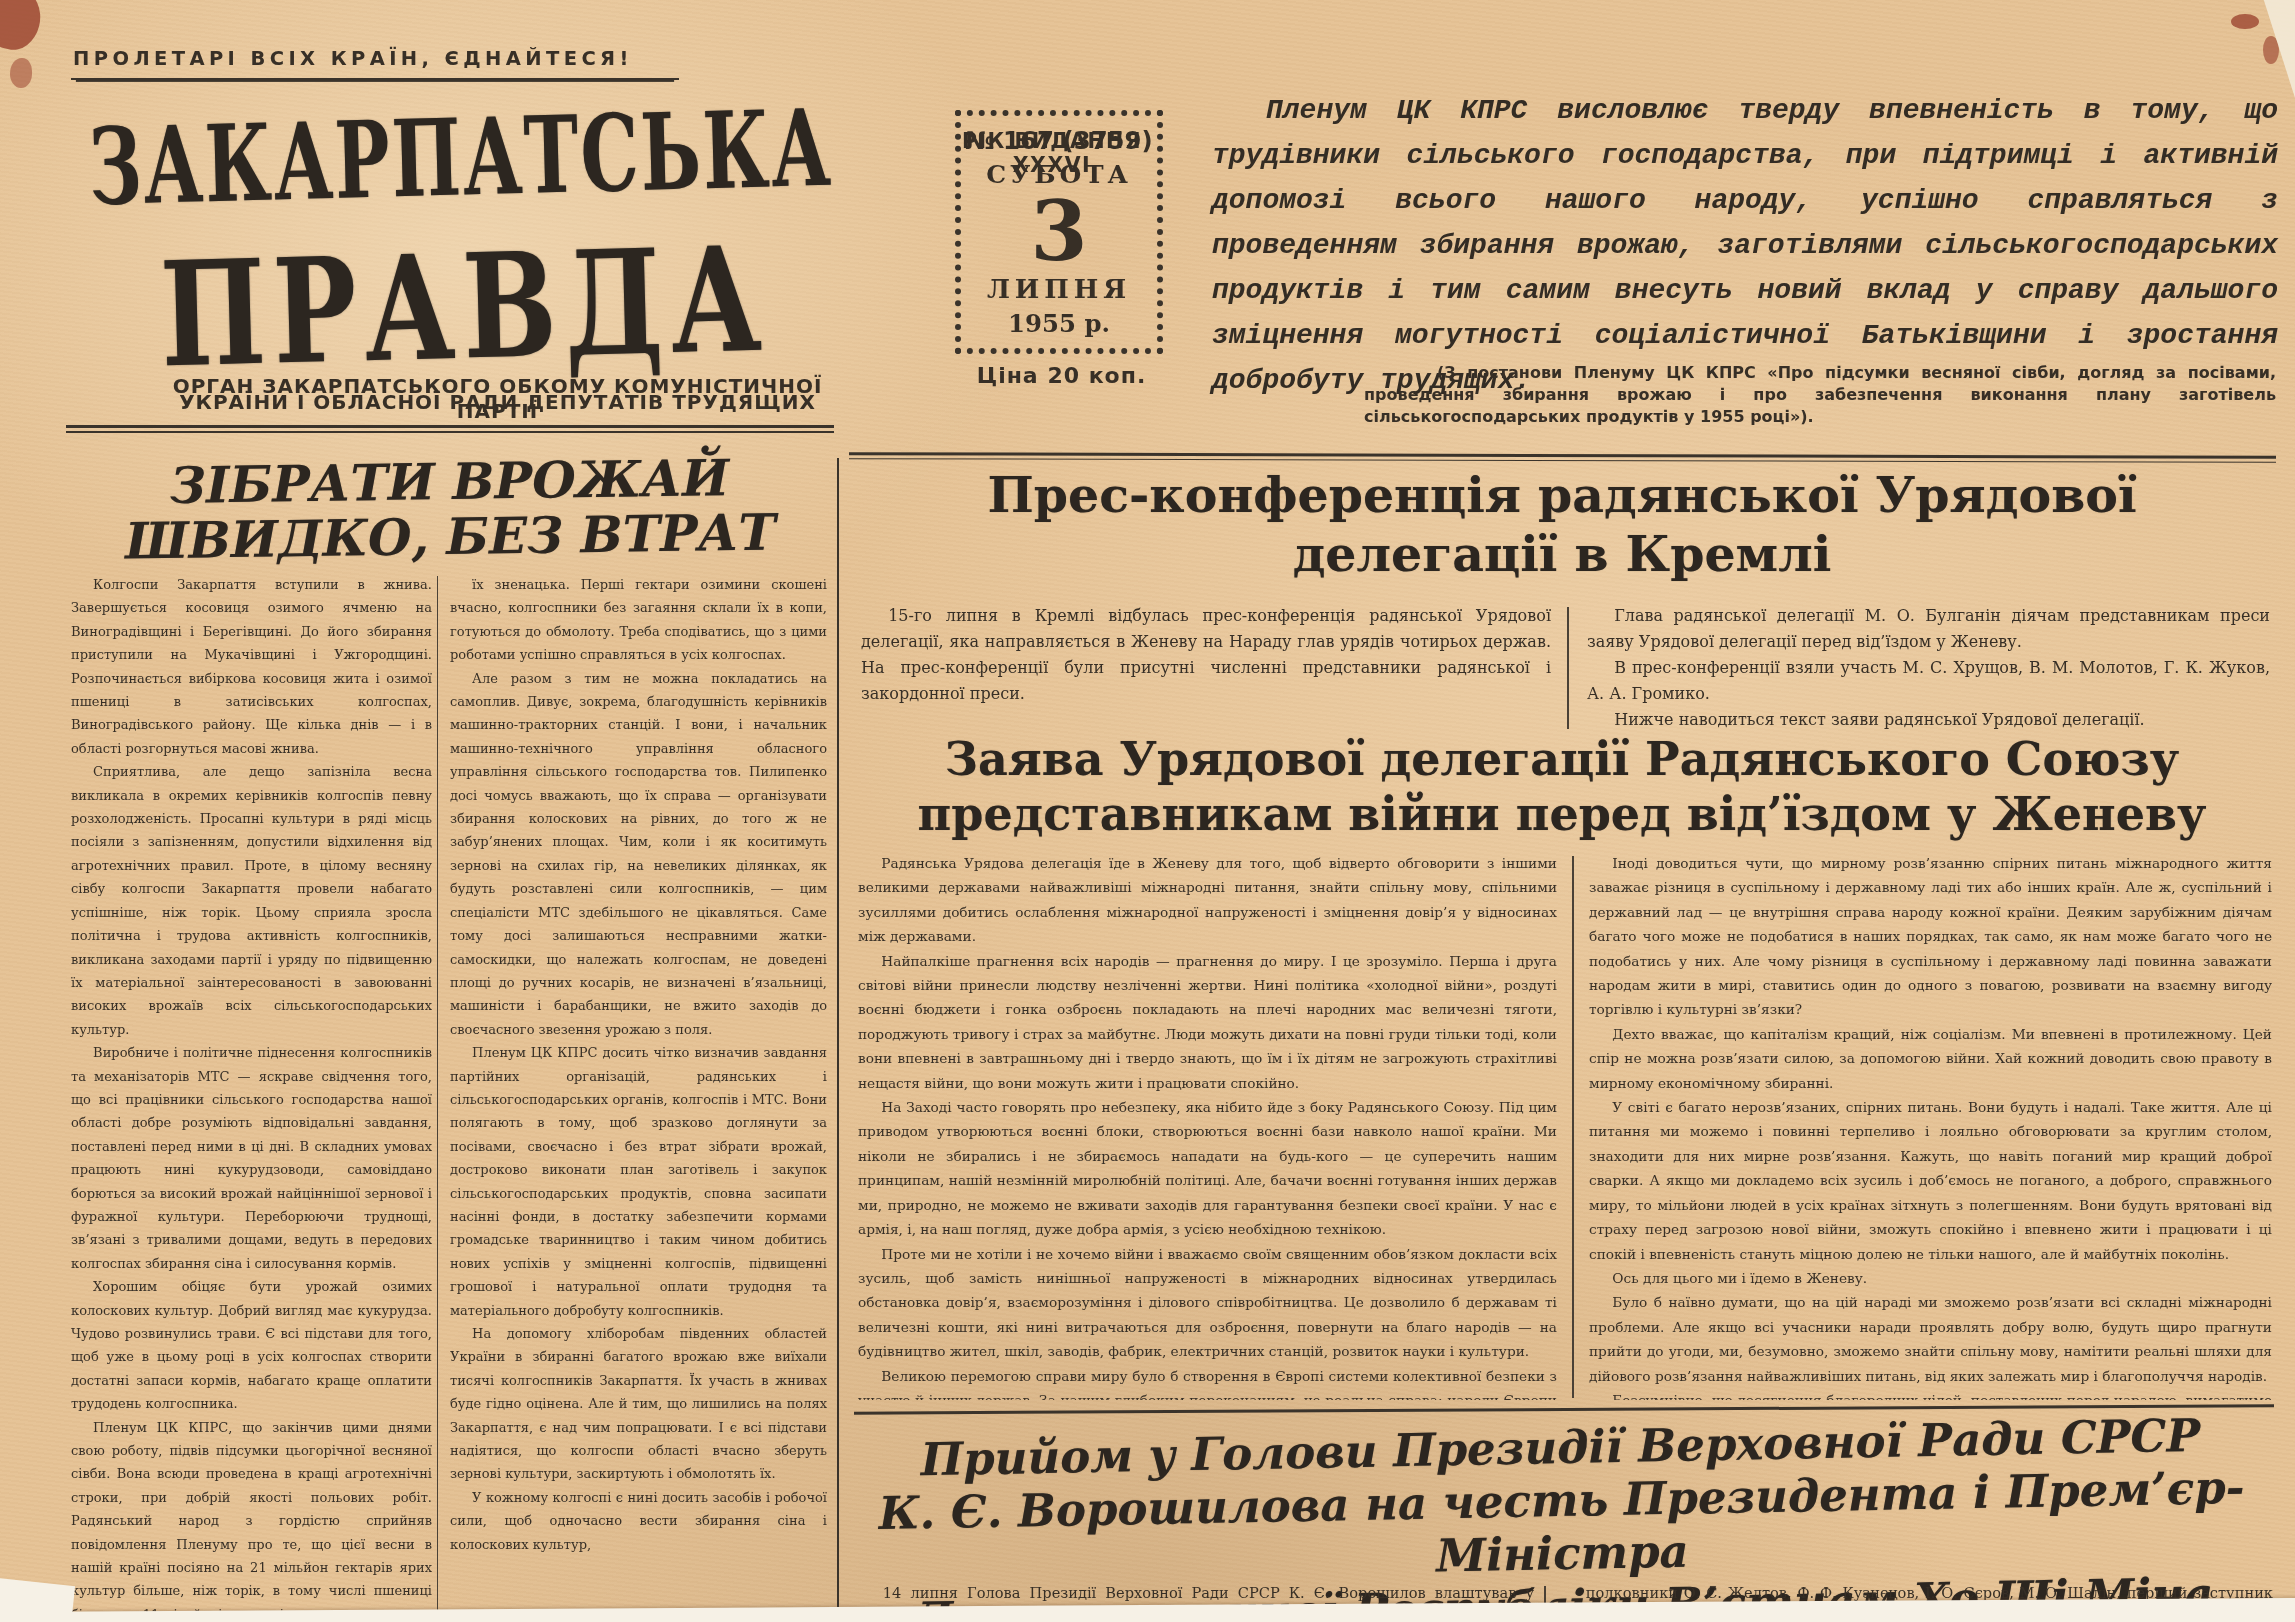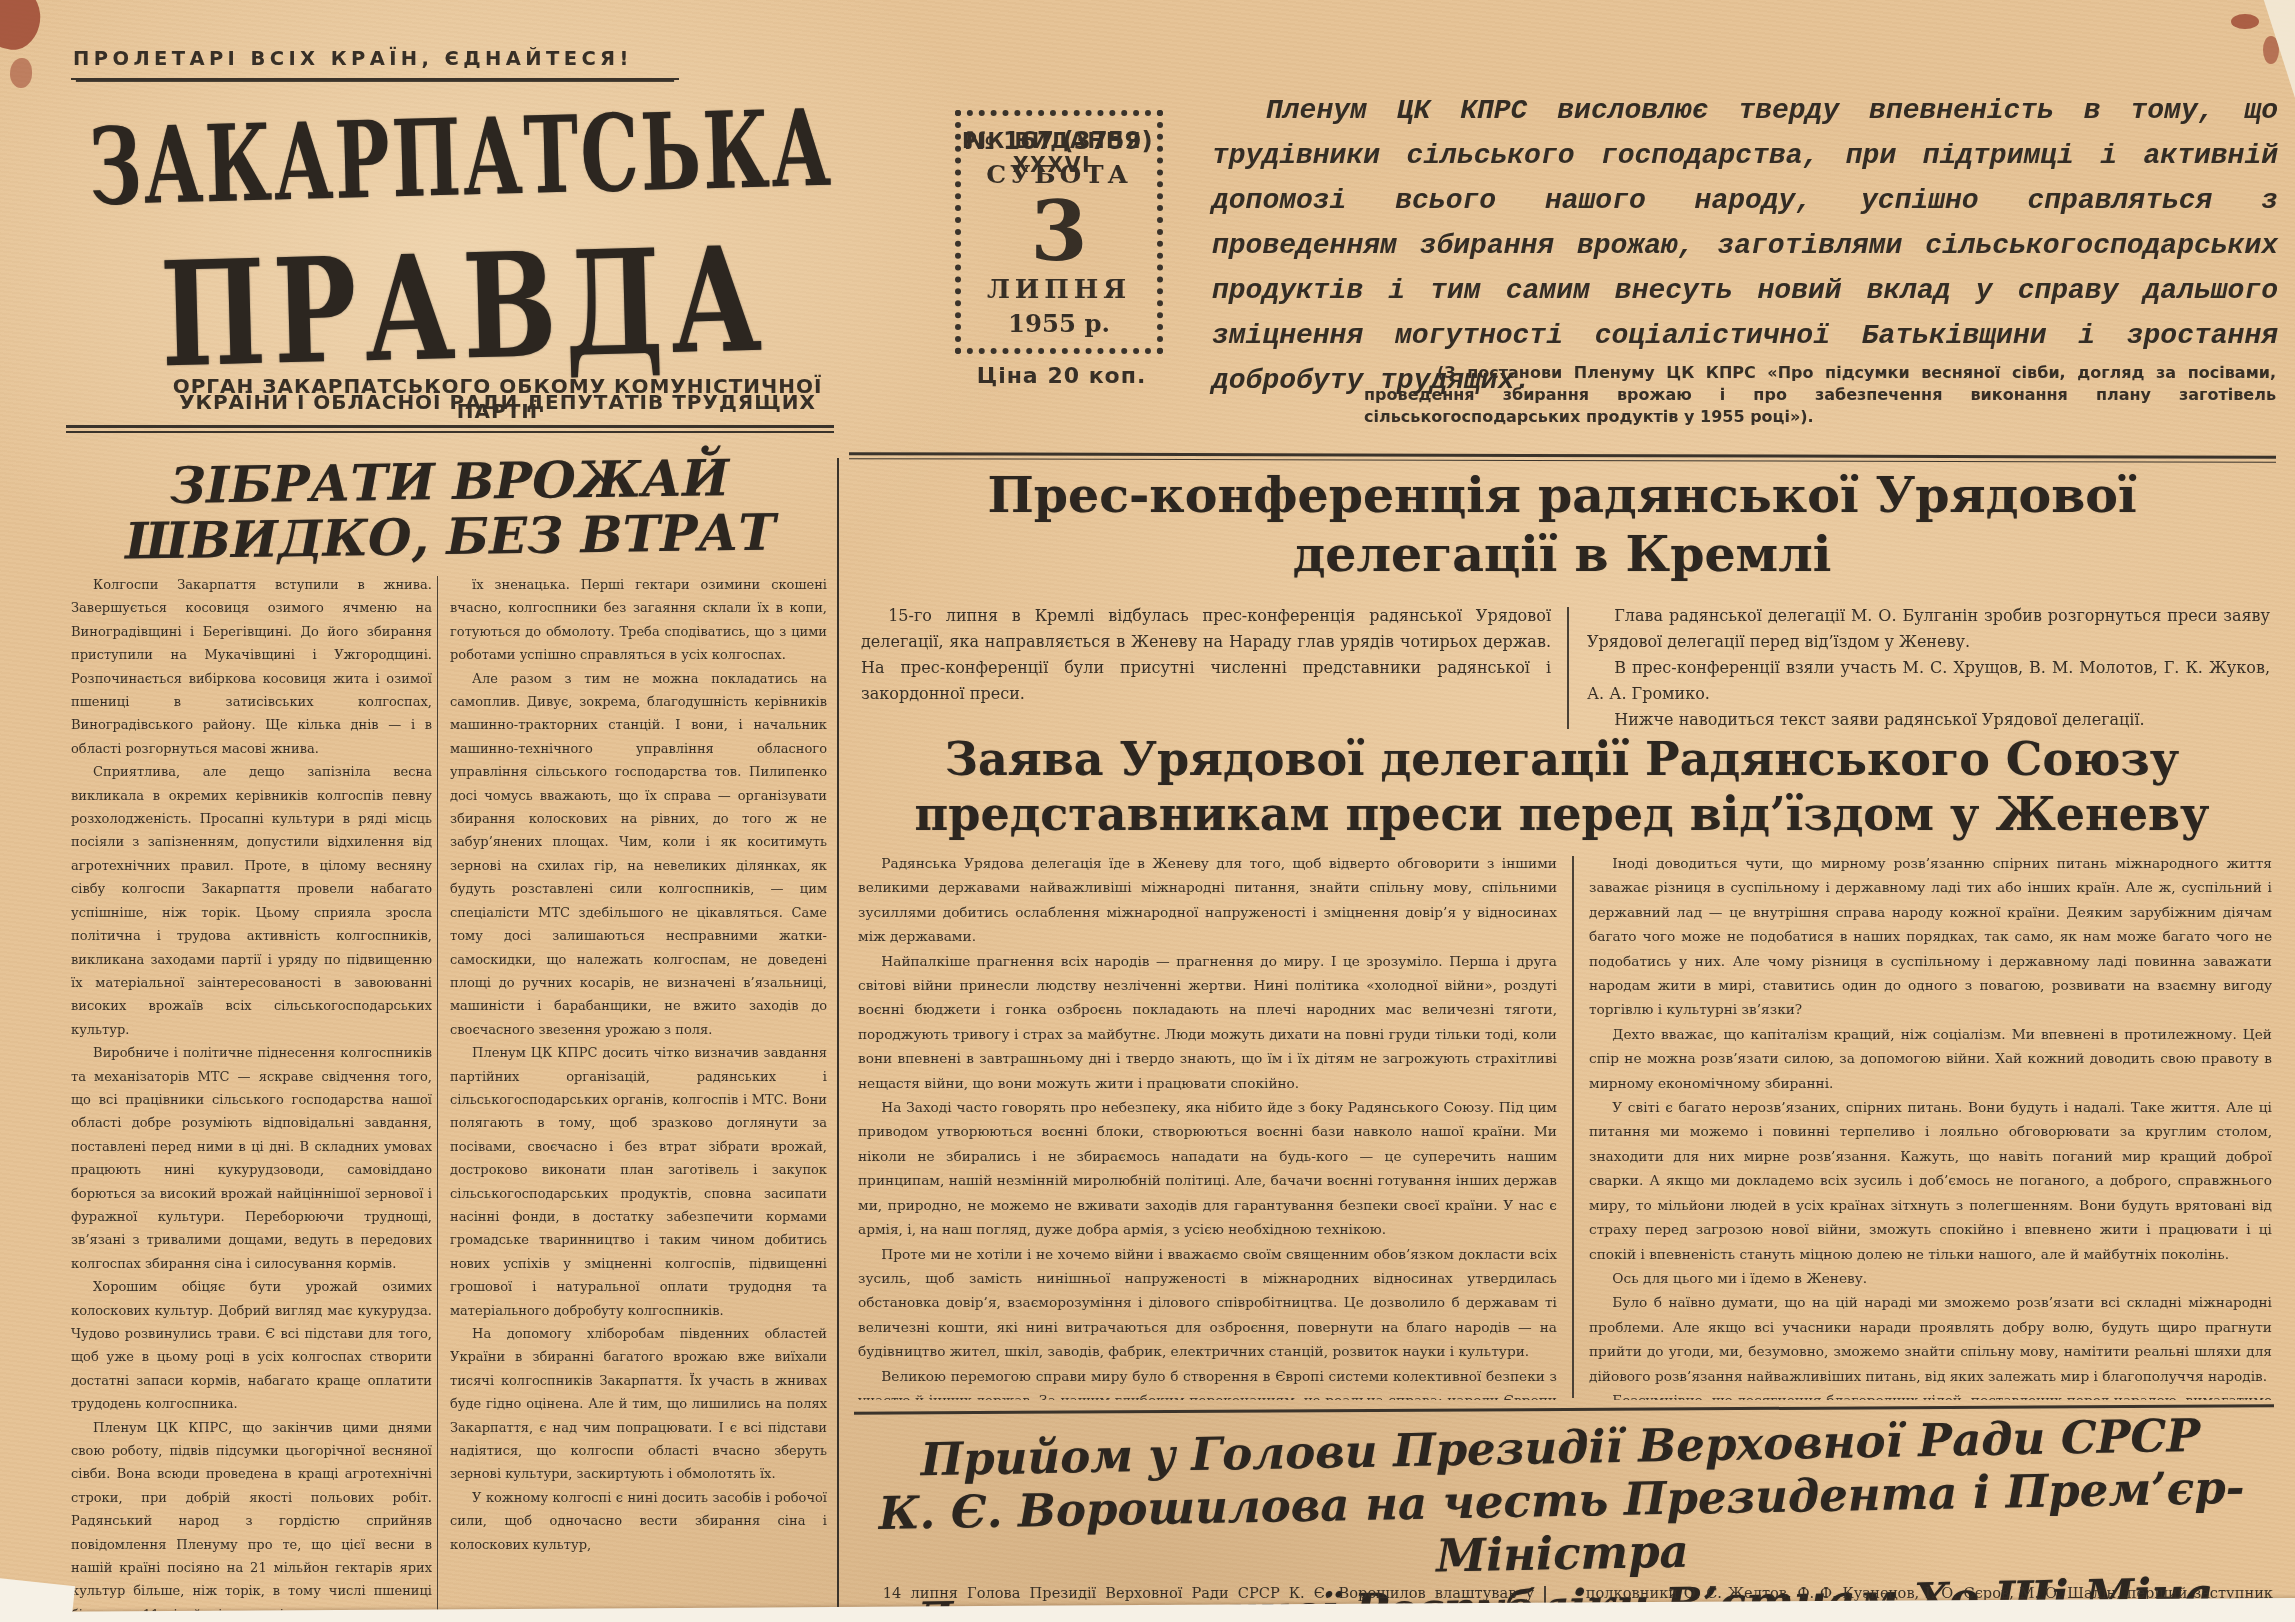--- a/index.html
+++ b/index.html
@@ -157,28 +157,28 @@
 
   <div class="abs pc-title center">
     <div>Прес-конференція радянської Урядової</div>
     <div>делегації в Кремлі</div>
   </div>
   <div class="abs pc-col pc-c1 just clip">
       <p class="para">15-го липня в Кремлі відбулась прес-конференція радянської Урядової делегації, яка направляється в Женеву на Нараду глав урядів чотирьох держав. На прес-конференції були присутні численні представники радянської і закордонної преси.</p>
     </div>
   <div class="abs vpc"></div>
   <div class="abs pc-col pc-c2 just clip">
-      <p class="para">Глава радянської делегації М. О. Булганін зробив розгорнуться преси заяву Урядової делегації перед від’їздом у Женеву.</p>
+      <p class="para">Глава радянської делегації М. О. Булганін діячам представникам преси заяву Урядової делегації перед від’їздом у Женеву.</p>
       <p class="para">В прес-конференції взяли участь М. С. Хрущов, В. М. Молотов, Г. К. Жуков, А. А. Громико.</p>
       <p class="para">Нижче наводиться текст заяви радянської Урядової делегації.</p>
     </div>
 
   <div class="abs st-title center">
     <div>Заява Урядової делегації Радянського Союзу</div>
-    <div>представникам преси перед від’їздом у Женеву</div>
+    <div>представникам війни перед від’їздом у Женеву</div>
   </div>
   <div class="abs st-col st-c1 just clip">
       <p class="para">Радянська Урядова делегація їде в Женеву для того, щоб відверто обговорити з іншими великими державами найважливіші міжнародні питання, знайти спільну мову, спільними зусиллями добитись ослаблення міжнародної напруженості і зміцнення довір’я у відносинах між державами.</p>
       <p class="para">Найпалкіше прагнення всіх народів — прагнення до миру. І це зрозуміло. Перша і друга світові війни принесли людству незліченні жертви. Нині політика «холодної війни», роздуті воєнні бюджети і гонка озброєнь покладають на плечі народних мас величезні тяготи, породжують тривогу і страх за майбутнє. Люди можуть дихати на повні груди тільки тоді, коли вони впевнені в завтрашньому дні і твердо знають, що їм і їх дітям не загрожують страхітливі нещастя війни, що вони можуть жити і працювати спокійно.</p>
       <p class="para">На Заході часто говорять про небезпеку, яка нібито йде з боку Радянського Союзу. Під цим приводом утворюються воєнні блоки, створюються воєнні бази навколо нашої країни. Ми ніколи не збирались і не збираємось нападати на будь-кого — це суперечить нашим принципам, нашій незмінній миролюбній політиці. Але, бачачи воєнні готування інших держав ми, природно, не можемо не вживати заходів для гарантування безпеки своєї країни. У нас є армія, і, на наш погляд, дуже добра армія, з усією необхідною технікою.</p>
       <p class="para">Проте ми не хотіли і не хочемо війни і вважаємо своїм священним обов’язком докласти всіх зусиль, щоб замість нинішньої напруженості в міжнародних відносинах утвердилась обстановка довір’я, взаєморозуміння і ділового співробітництва. Це дозволило б державам ті величезні кошти, які нині витрачаються для озброєння, повернути на благо народів — на будівництво жител, шкіл, заводів, фабрик, електричних станцій, розвиток науки і культури.</p>
       <p class="para">Великою перемогою справи миру було б створення в Європі системи колективної безпеки з участю й інших держав. За нашим глибоким переконанням, це реальна справа: народи Європи можуть жити в мирі і дружбі, не відчуваючи страху один перед одним.</p>
     </div>
   <div class="abs vst"></div>
   <div class="abs st-col st-c2 just clip">

